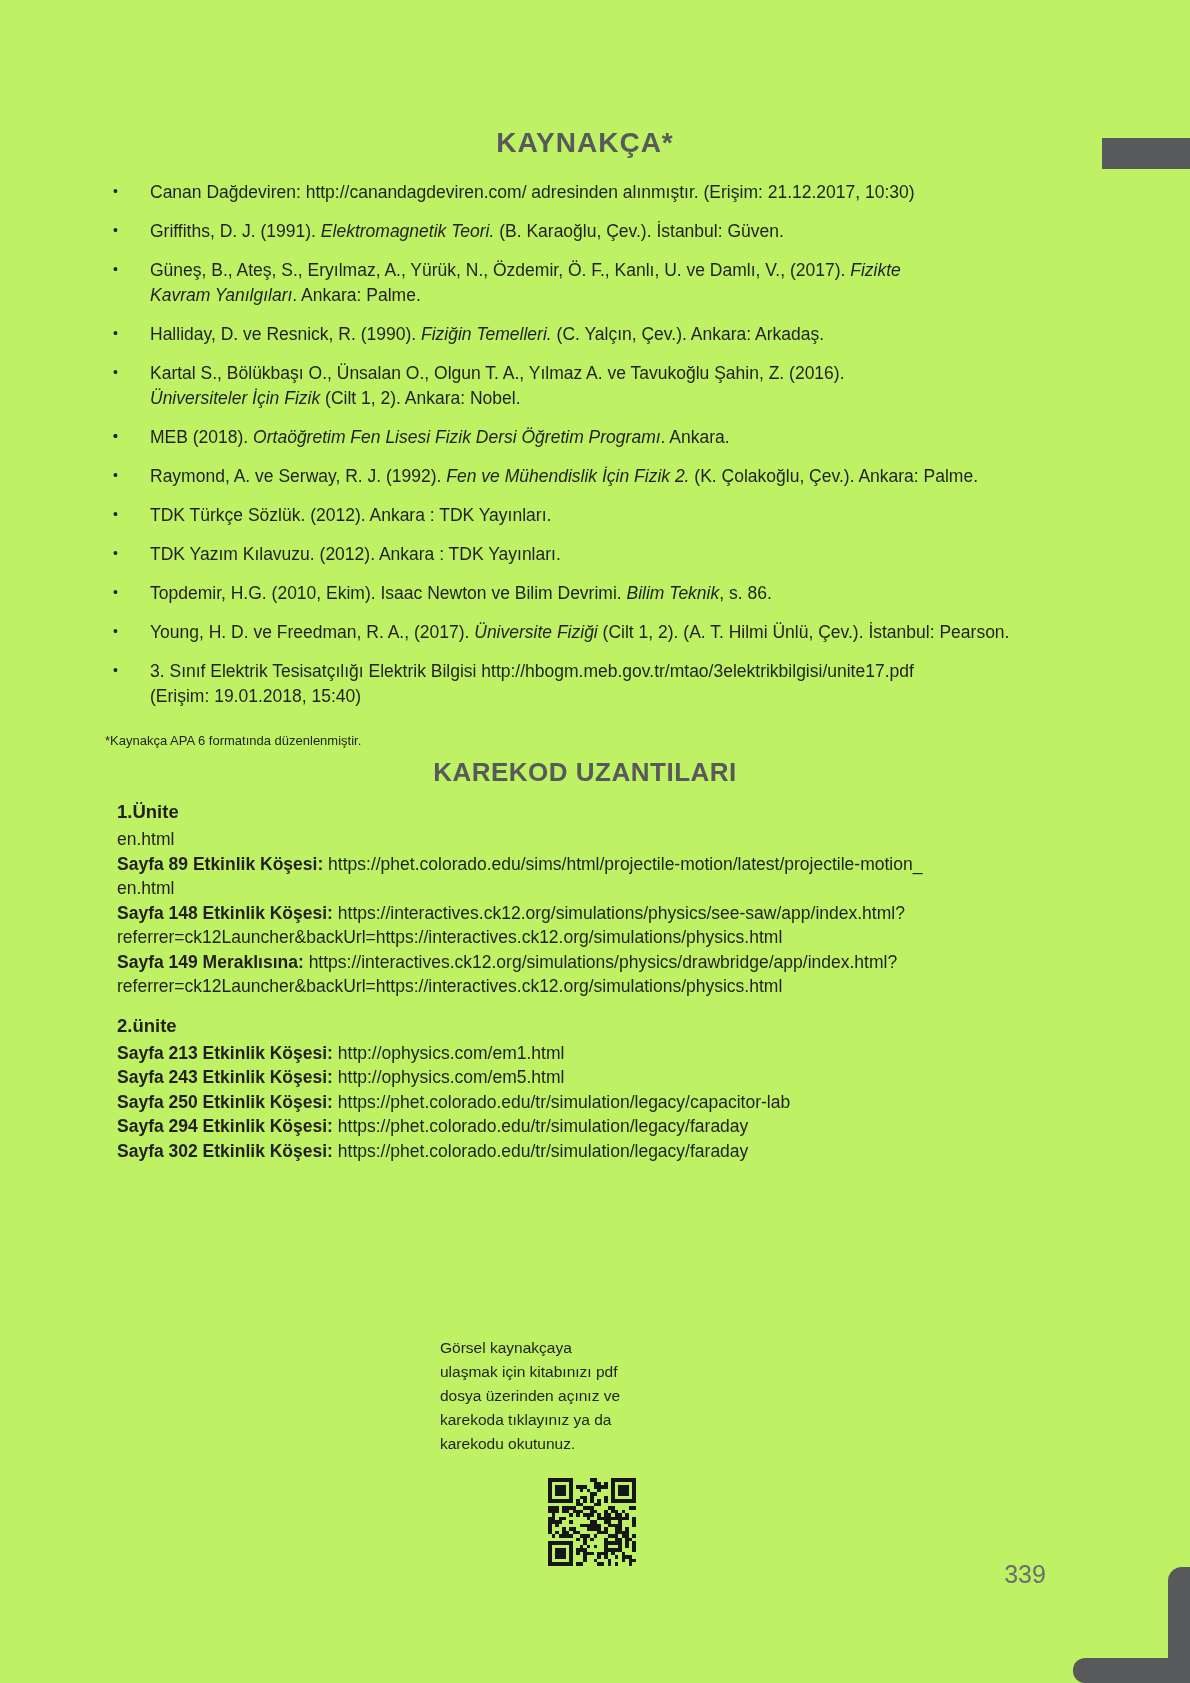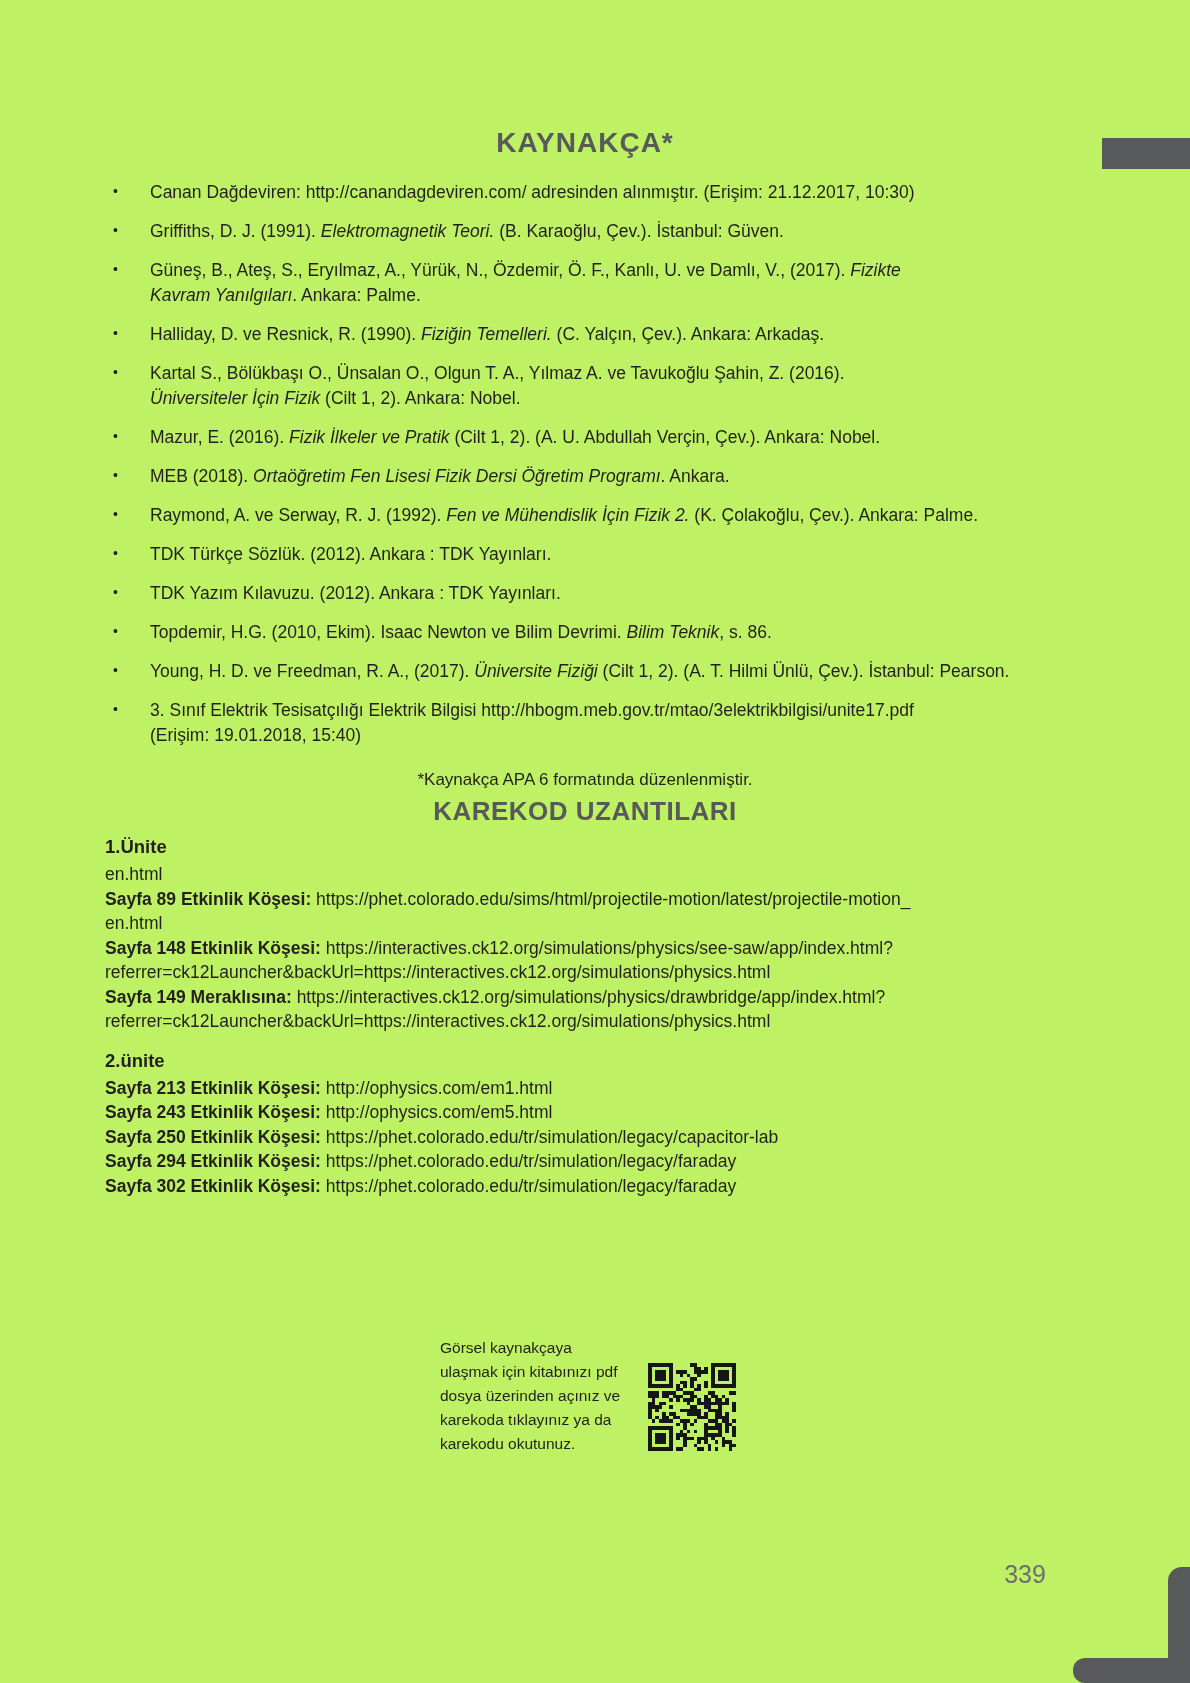--- a/index.html
+++ b/index.html
@@ -20,33 +20,33 @@
   }
   ul.refs{list-style:none;margin:0;padding:0;}
   li.ref{
     position:relative;padding-left:45px;margin:0 0 14px 0;
     font-size:17.5px;line-height:25px;color:var(--body,#222);
   }
   li.ref .bullet{
     position:absolute;left:8px;top:-1px;font-size:14px;color:var(--body,#222);
   }
   .it{font-style:italic;}
-  p.footnote{margin:20px 0 0 0;font-size:17px;line-height:24px;color:var(--body,#222);text-align:center;}
+  p.footnote{margin:20px 0 0 0;font-size:13px;line-height:24px;color:var(--body,#222);}
   h2.kk-heading{
     margin:4px 0 8px 0;
     font-size:26px;line-height:30px;font-weight:bold;
     letter-spacing:.5px;text-align:center;
     color:var(--heading,#58595b);
   }
-  .kk-section{margin:0;}
+  .kk-section{margin:12px;}
   .kk-section + .kk-section{margin-top:14px;}
   .kk-section-title{font-size:18.5px;line-height:25px;font-weight:bold;margin:0 0 3px 0;color:var(--body,#222);}
   .kk-line{font-size:17.5px;line-height:24.5px;color:var(--body,#222);}
   .kk-label{font-weight:bold;}
-  .qr-block{position:absolute;left:440px;top:1336px;display:flex;align-items:center;}
+  .qr-block{position:absolute;left:440px;top:1336px;display:flex;align-items:flex-end;flex-direction:column;}
   .qr-text{width:196px;font-size:15.5px;line-height:24px;color:var(--body,#222);}
   .qr-code{margin-left:12px;margin-top:22px;width:88px;height:88px;}
   .page-number{
     position:absolute;left:985px;top:1560px;width:80px;
     text-align:center;font-size:25px;line-height:28px;
     color:var(--pagenum,#6d6e71);
   }
   .side-tab-top{
     position:absolute;left:1102px;top:138px;width:88px;height:31px;
     background:var(--tab,#58595b);
@@ -70,21 +70,21 @@
 
   <div class="content">
     <h1 class="page-title">KAYNAKÇA*</h1>
 
     <ul class="refs" id="refs">
         <li class="ref"><span class="bullet">•</span><span><span>Canan Dağdeviren: http://canandagdeviren.com/ adresinden alınmıştır. (Erişim: 21.12.2017, 10:30)</span></span></li>
         <li class="ref"><span class="bullet">•</span><span><span>Griffiths, D. J. (1991). </span><span class="it">Elektromagnetik Teori.</span><span> (B. Karaoğlu, Çev.). İstanbul: Güven.</span></span></li>
         <li class="ref"><span class="bullet">•</span><span><span>Güneş, B., Ateş, S., Eryılmaz, A., Yürük, N., Özdemir, Ö. F., Kanlı, U. ve Damlı, V., (2017). </span><span class="it">Fizikte</span><br><span class="it">Kavram Yanılgıları</span><span>. Ankara: Palme.</span></span></li>
         <li class="ref"><span class="bullet">•</span><span><span>Halliday, D. ve Resnick, R. (1990). </span><span class="it">Fiziğin Temelleri.</span><span> (C. Yalçın, Çev.). Ankara: Arkadaş.</span></span></li>
         <li class="ref"><span class="bullet">•</span><span><span>Kartal S., Bölükbaşı O., Ünsalan O., Olgun T. A., Yılmaz A. ve Tavukoğlu Şahin, Z. (2016).</span><br><span class="it">Üniversiteler İçin Fizik</span><span> (Cilt 1, 2). Ankara: Nobel.</span></span></li>
-        <li class="ref"><span class="bullet">•</span><span><span>Mazur, E. (2016). </span><span class="it">Fizik İlkeler ve Pratik</span><span> (Cilt 1, 2). (A. U. Abdullah Verçin, Çev.). Ankara: Nobel.</span></span></li>
+        <li class="ref"><span class="bullet">•</span></li>
         <li class="ref"><span class="bullet">•</span><span><span>MEB (2018). </span><span class="it">Ortaöğretim Fen Lisesi Fizik Dersi Öğretim Programı</span><span>. Ankara.</span></span></li>
         <li class="ref"><span class="bullet">•</span><span><span>Raymond, A. ve Serway, R. J. (1992). </span><span class="it">Fen ve Mühendislik İçin Fizik 2.</span><span> (K. Çolakoğlu, Çev.). Ankara: Palme.</span></span></li>
         <li class="ref"><span class="bullet">•</span><span><span>TDK Türkçe Sözlük. (2012). Ankara : TDK Yayınları.</span></span></li>
         <li class="ref"><span class="bullet">•</span><span><span>TDK Yazım Kılavuzu. (2012). Ankara : TDK Yayınları.</span></span></li>
         <li class="ref"><span class="bullet">•</span><span><span>Topdemir, H.G. (2010, Ekim). Isaac Newton ve Bilim Devrimi. </span><span class="it">Bilim Teknik</span><span>, s. 86.</span></span></li>
         <li class="ref"><span class="bullet">•</span><span><span>Young, H. D. ve Freedman, R. A., (2017). </span><span class="it">Üniversite Fiziği</span><span> (Cilt 1, 2). (A. T. Hilmi Ünlü, Çev.). İstanbul: Pearson.</span></span></li>
         <li class="ref"><span class="bullet">•</span><span><span>3. Sınıf Elektrik Tesisatçılığı Elektrik Bilgisi http://hbogm.meb.gov.tr/mtao/3elektrikbilgisi/unite17.pdf</span><br><span>(Erişim: 19.01.2018, 15:40)</span></span></li>
       </ul>
 
     <p class="footnote">*Kaynakça APA 6 formatında düzenlenmiştir.</p>

